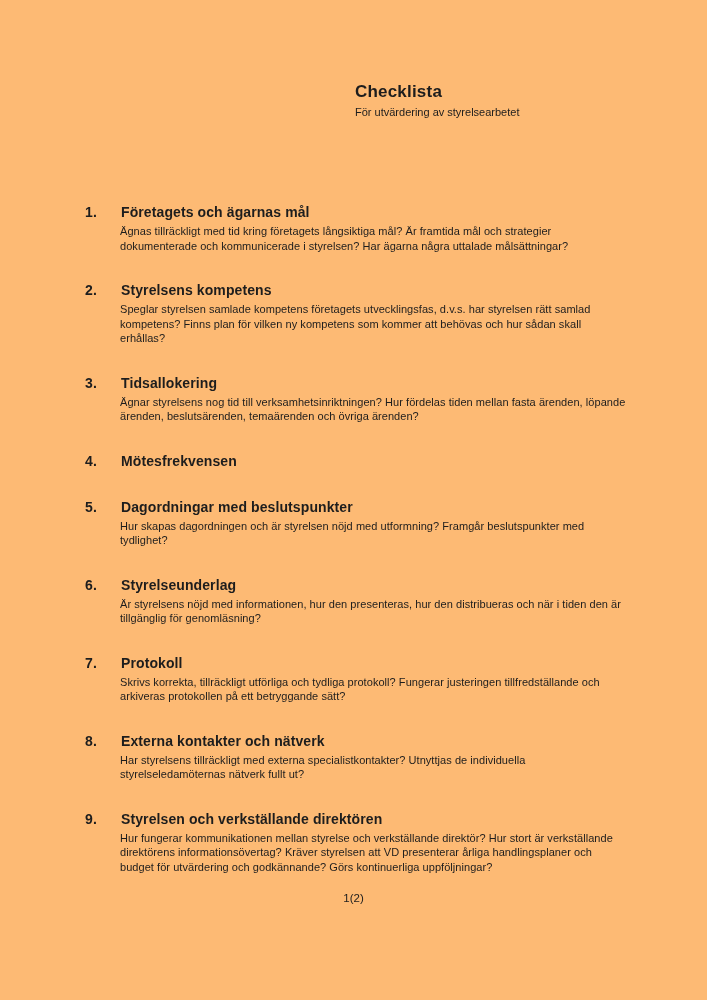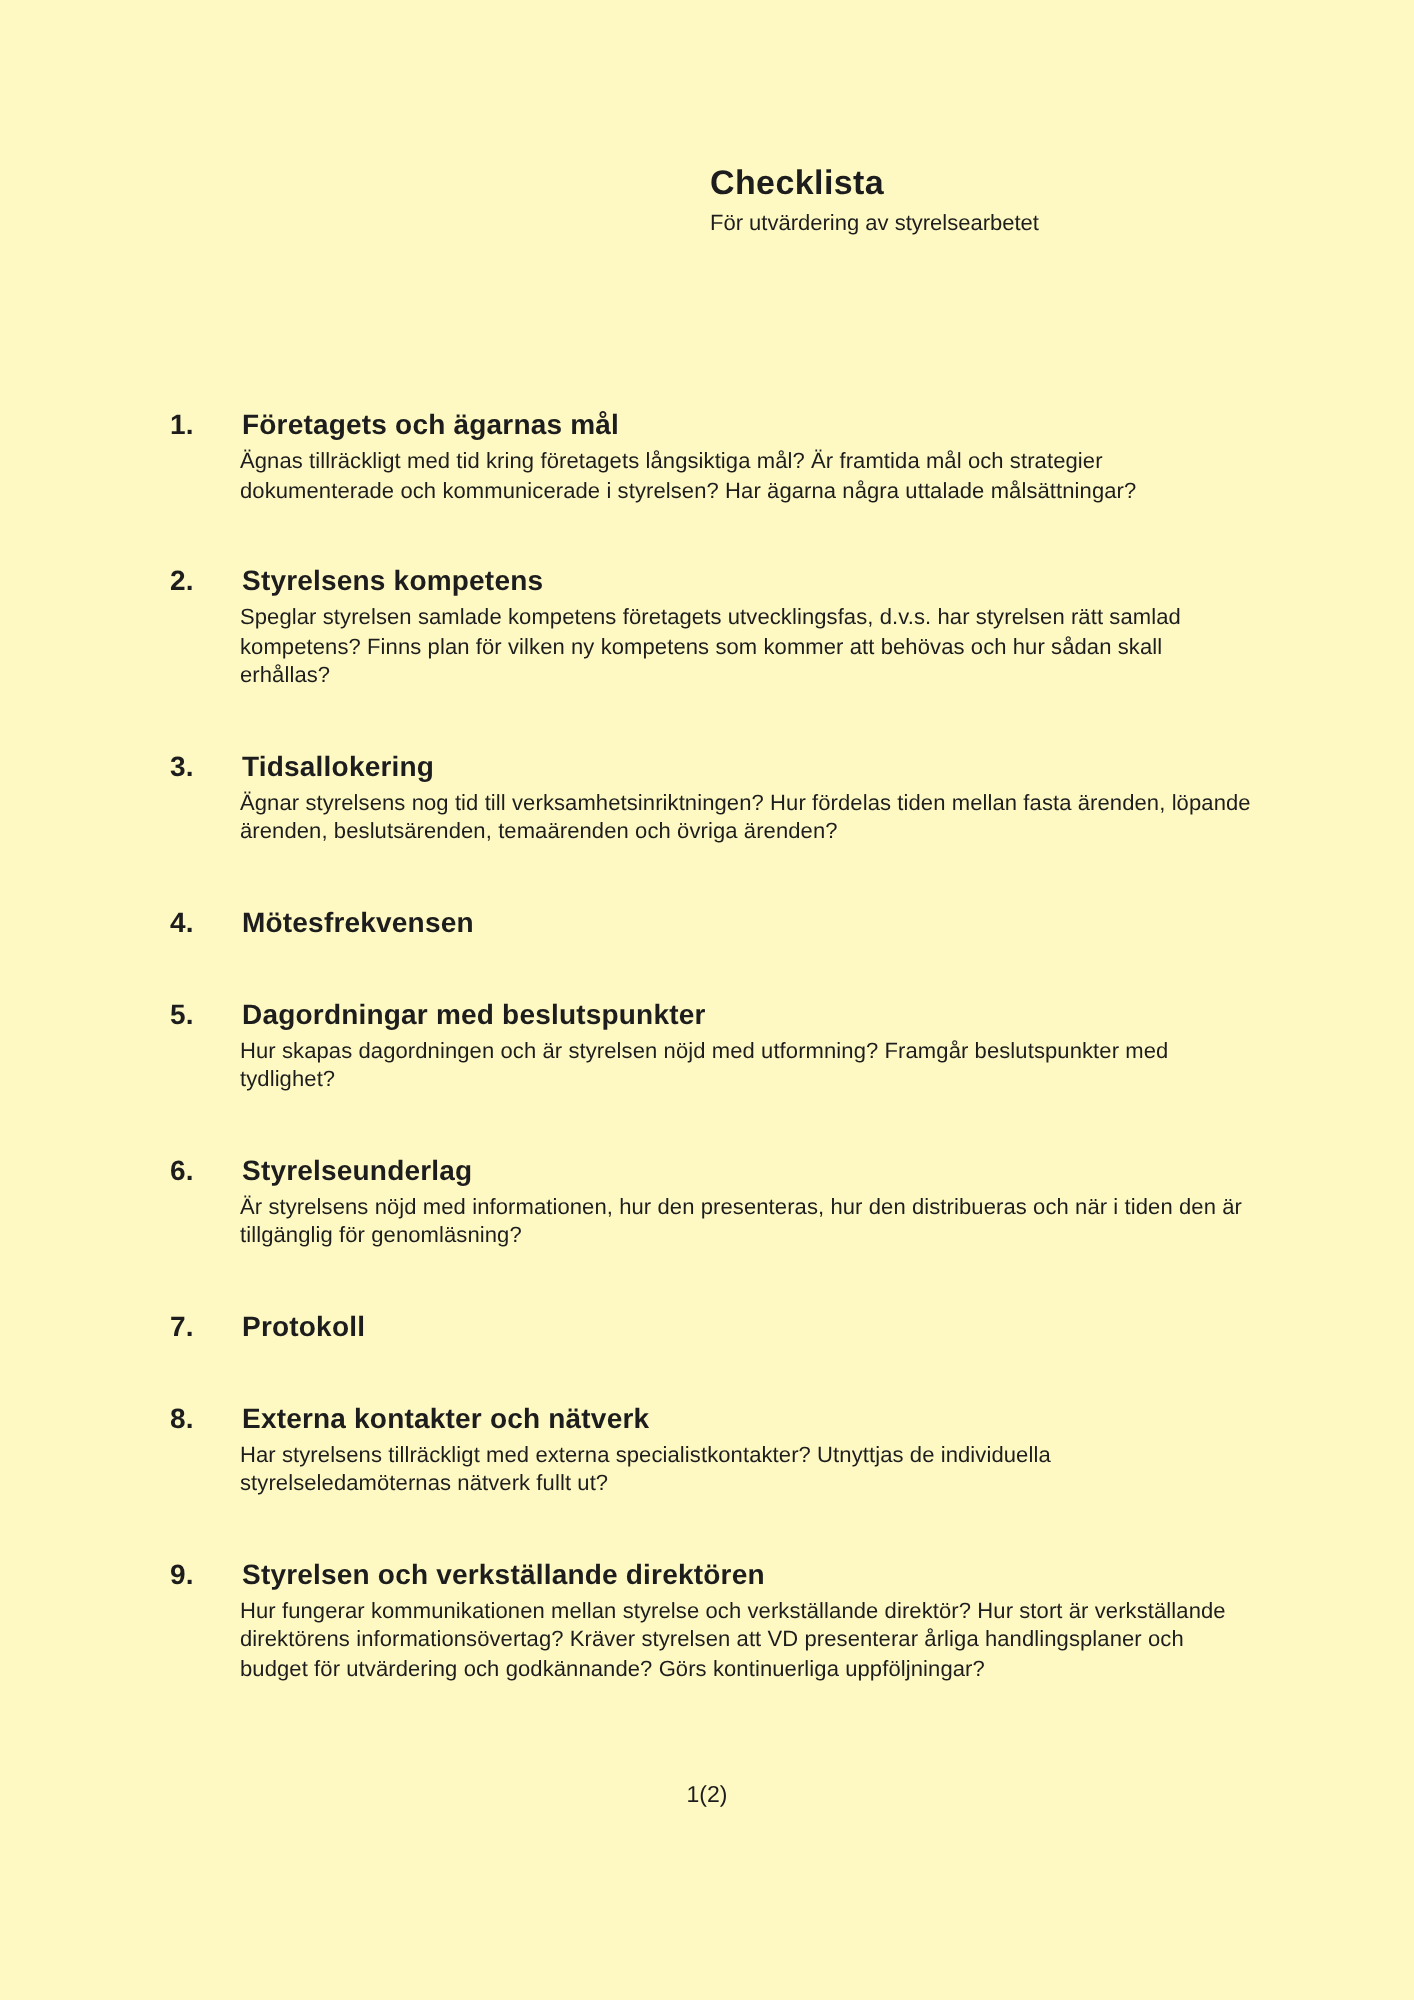--- a/index.html
+++ b/index.html
@@ -4,21 +4,21 @@
 <style>
   html, body {
     margin: 0;
     padding: 0;
     background: #ffffff;
   }
   .page {
     position: relative;
     width: 707px;
     height: 1000px;
-    background: #fef9c3;
+    background: #fdba74;
     font-family: "Liberation Sans", "DejaVu Sans", sans-serif;
     color: #1d1d1d;
     overflow: hidden;
   }
   .doc-header {
     position: absolute;
     left: 355px;
     top: 82px;
     width: 300px;
   }
@@ -130,20 +130,21 @@
         <span class="section-title">Styrelseunderlag</span>
       </div>
       <div class="section-body">Är styrelsens nöjd med informationen, hur den presenteras, hur den distribueras och när i tiden den är tillgänglig för genomläsning?</div>
     </div>
 
     <div class="section">
       <div class="section-heading">
         <span class="section-number">7.</span>
         <span class="section-title">Protokoll</span>
       </div>
+      <div class="section-body">Skrivs korrekta, tillräckligt utförliga och tydliga protokoll? Fungerar justeringen tillfredställande och arkiveras protokollen på ett betryggande sätt?</div>
     </div>
 
     <div class="section">
       <div class="section-heading">
         <span class="section-number">8.</span>
         <span class="section-title">Externa kontakter och nätverk</span>
       </div>
       <div class="section-body">Har styrelsens tillräckligt med externa specialistkontakter? Utnyttjas de individuella styrelseledamöternas nätverk fullt ut?</div>
     </div>
 

